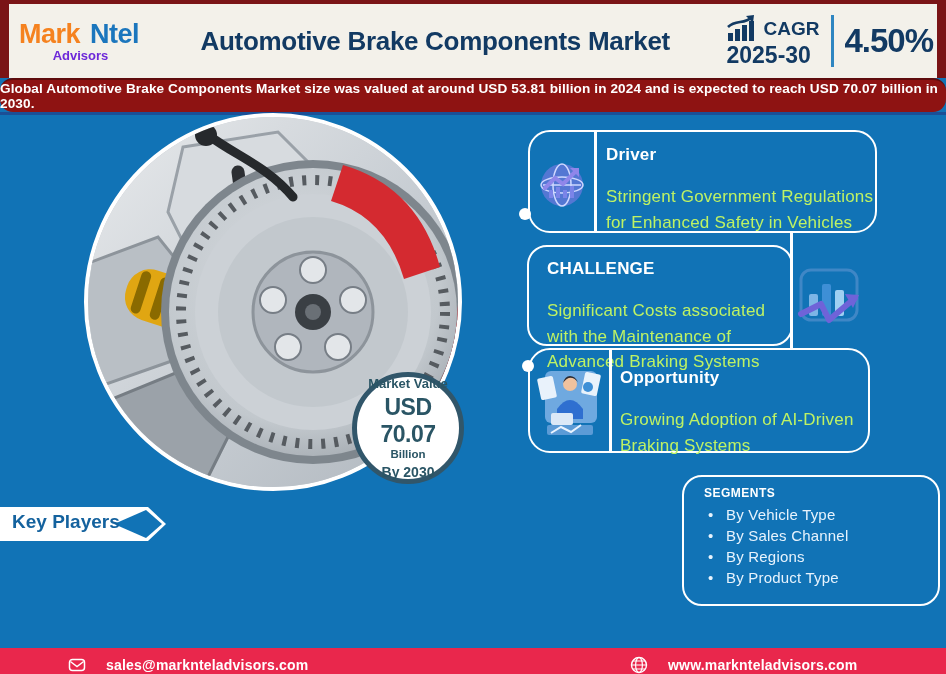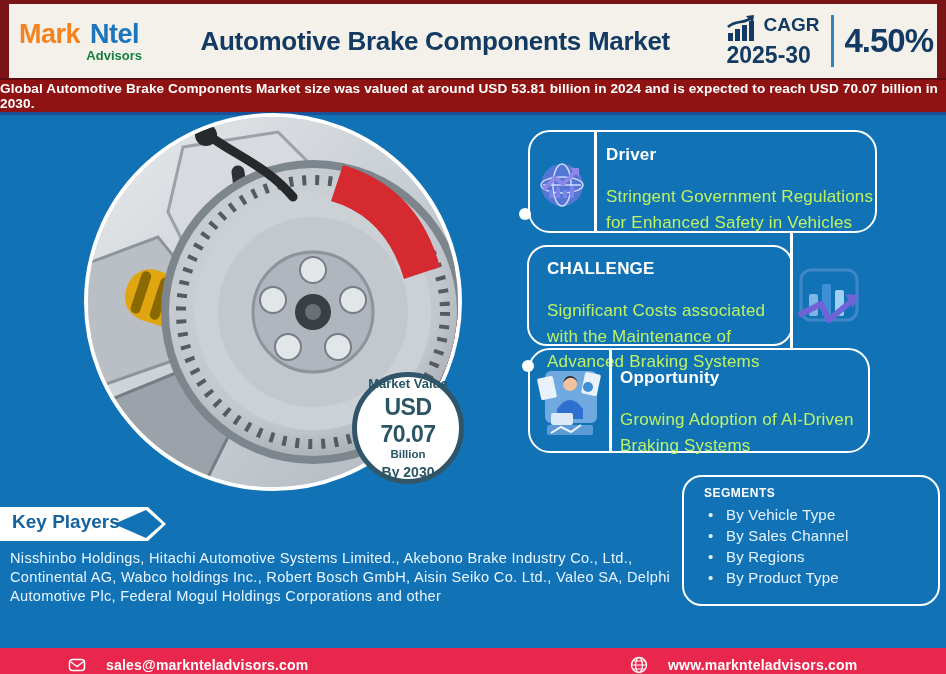--- a/index.html
+++ b/index.html
@@ -11,37 +11,37 @@
   .header {
     position:absolute; top:0; left:0; width:946px; height:78px;
     background:#f3f1ea;
     border-top:4px solid #7a1416; border-left:9px solid #7a1416; border-right:9px solid #7a1416;
     display:flex; align-items:center;
   }
   .logo { margin-left:10px; width:125px; line-height:1; }
   .logo-main { font-size:27px; font-weight:800; letter-spacing:-0.5px; }
   .logo-mark { color:#f5821f; }
   .logo-ntel { color:#1b76bd;margin-left:10px; }
-  .logo-sub { display:block; text-align:right; font-size:13px; color:#15803d; font-weight:600; margin-top:1px; padding-right:2px; }
+  .logo-sub { display:block; text-align:center; font-size:13px; color:#6d28d9; font-weight:600; margin-top:1px; padding-right:2px; }
   .header-title {
     flex:1; text-align:center; font-size:26px; font-weight:800; color:#123a63; letter-spacing:-0.3px;
   }
   .cagr-block { display:flex; align-items:center; margin-right:4px; }
   .cagr-left { text-align:left; line-height:1.05; }
-  .cagr-row1 { display:flex; align-items:flex-start; gap:5px; }
+  .cagr-row1 { display:flex; align-items:center; gap:5px; }
   .cagr-label { font-size:19px; color:#123a63; font-weight:600; }
   .cagr-period { font-size:23px; color:#123a63; font-weight:800; }
   .cagr-sep { width:3px; height:52px; background:#2e86c1; margin:0 10px 0 12px; }
   .cagr-value { font-size:33px; font-weight:800; color:#123a63; letter-spacing:-1px; }
 
   
   .banner {
     position:absolute; top:78px; left:0; width:946px; height:34px;
     background:#8e1312; border-top:2px solid #5e0c0d;
-    display:flex; align-items:center; justify-content:center;
+    display:flex; align-items:center; justify-content:center;border-radius:13px;
   }
   .banner-text { color:#ffffff; font-size:13.6px; font-weight:700; letter-spacing:0.1px; }
 
   
   .main { position:absolute; top:112px; left:0; width:946px; height:536px; background:#1173b6; border-top:3px solid #1b4f96; }
 
   
   .photo-circle {
     position:absolute; left:84px; top:-2px; width:378px; height:378px;
     border-radius:50%; border:4px solid #ffffff; overflow:hidden; background:#c3c9cf;
@@ -283,21 +283,20 @@
         <li>By Regions</li>
         <li>By Product Type</li>
       </ul>
     </div>
 
     <svg class="kp-ribbon" width="170" height="34" viewBox="0 0 170 34">
       <path d="M0 0 L148 0 L166 17 L148 34 L0 34 Z" fill="#ffffff"></path>
       <path d="M146 3 L162 17 L146 31 L114 17 Z" fill="#1173b6"></path>
     </svg>
     <div class="kp-title">Key Players</div>
-    <div class="kp-list">Nisshinbo Holdings, Hitachi Automotive Systems Limited., Akebono Brake Industry Co., Ltd., Continental AG, Wabco holdings Inc., Robert Bosch GmbH, Aisin Seiko Co. Ltd., Valeo SA, Delphi Automotive Plc, Federal Mogul Holdings Corporations and other</div>
 
   </div>
 
   <div class="footer">
     <div class="footer-item footer-email">
       <svg width="18" height="18" viewBox="0 0 18 18">
         <rect x="1.5" y="3.5" width="15" height="11" rx="3" fill="none" stroke="#ffffff" stroke-width="1.5"></rect>
         <path d="M3 6 L9 10.5 L15 6" fill="none" stroke="#ffffff" stroke-width="1.5" stroke-linecap="round"></path>
       </svg>
       <a class="plain" href="#">sales@marknteladvisors.com</a>

